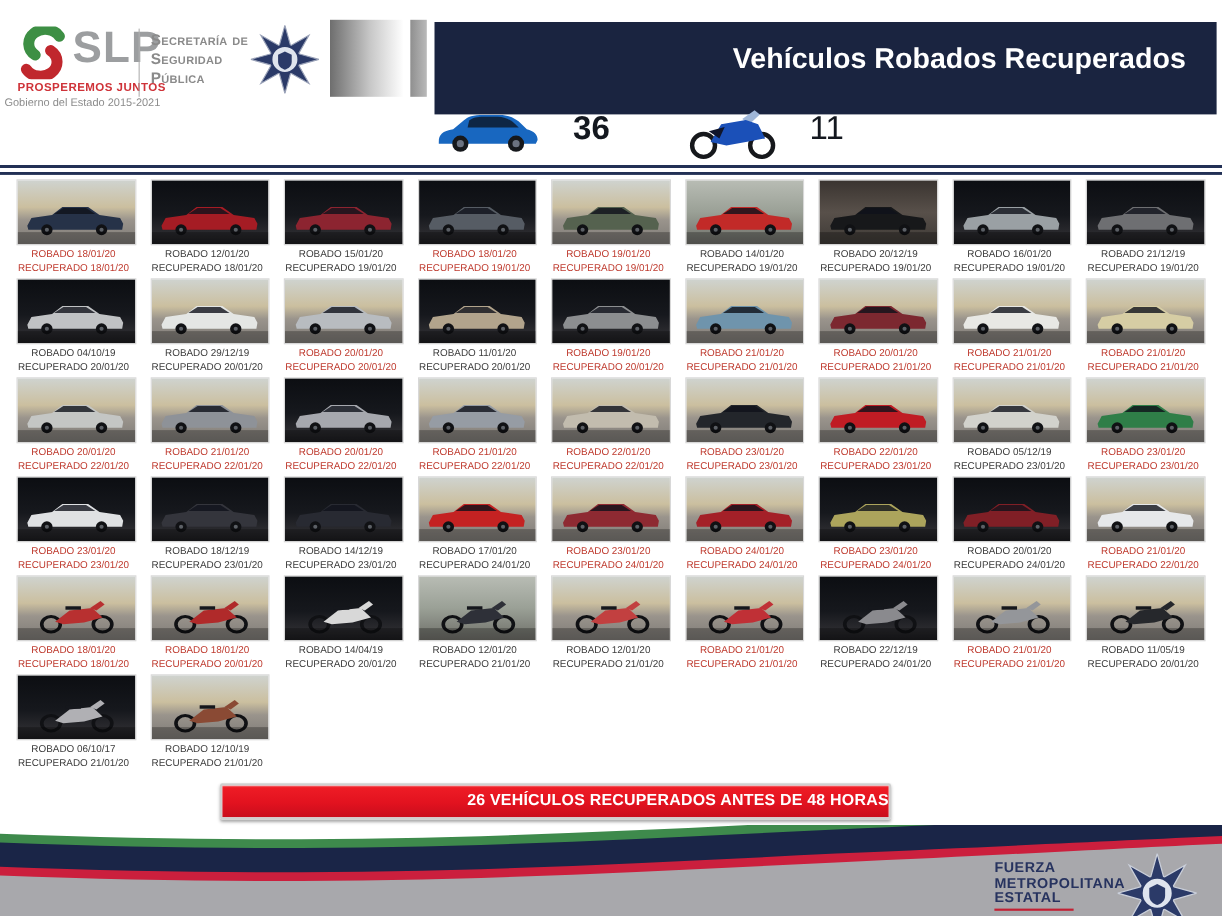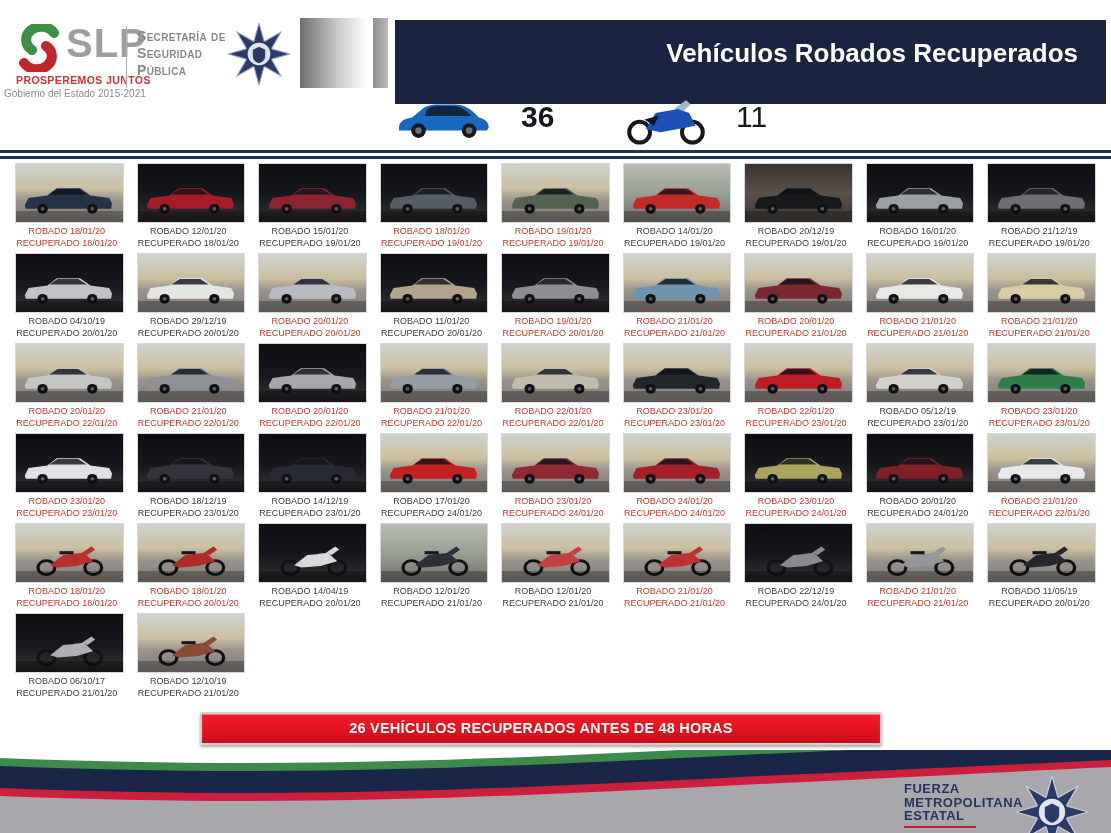--- a/index.html
+++ b/index.html
@@ -36,25 +36,25 @@
   .photo{position:relative;height:60px;width:100%;overflow:hidden;border:1px solid #d8d8d8;box-sizing:border-box;}
   .photo::after{content:"";position:absolute;left:0;right:0;bottom:0;height:11px;background:rgba(0,0,0,.28);}
   .photo.day{background:linear-gradient(180deg,#cfd3cf 0%,#cbbf9f 42%,#9a948c 62%,#7d7a76 100%);}
   .photo.night{background:linear-gradient(180deg,#0c0e12 0%,#16181d 55%,#2a2a2e 82%,#1b1b1e 100%);}
   .photo.dusk{background:linear-gradient(180deg,#3a3430 0%,#58504a 50%,#3e3a36 100%);}
   .photo.indoor{background:linear-gradient(180deg,#b8bcb4 0%,#9aa096 50%,#6e6e68 100%);}
   .sil{position:absolute;left:6%;right:6%;bottom:9%;width:88%;height:62%;}
   .caption{margin-top:3px;text-align:center;padding-right:5px;font-size:9px;line-height:11.5px;color:#3c3c3c;}
   .caption.hot{color:#bf3b2f;}
   
-  .banner{position:absolute;left:200px;top:712px;width:682px;height:33px;box-sizing:border-box;
+  .banner{position:absolute;left:200px;top:712px;width:610px;height:33px;box-sizing:border-box;
           background:linear-gradient(180deg,#f01d26 0%,#e2121f 55%,#c90d1c 100%);
           border:2px solid #cfcfcf;border-radius:2px;
           box-shadow:0 2px 3px rgba(0,0,0,.35), inset 0 1px 1px rgba(255,255,255,.45);
-          color:#ffffff;font-size:14.5px;font-weight:bold;text-align:center;line-height:29px;letter-spacing:.2px;}
+          color:#ffffff;font-size:14.5px;font-weight:bold;text-align:right;line-height:29px;letter-spacing:.2px;}
   
   .footer-swoosh{position:absolute;left:0;bottom:0;width:1111px;height:83px;}
   .footer-text{position:absolute;left:904px;top:782px;color:#27335f;font-size:13px;font-weight:bold;
                line-height:13.5px;letter-spacing:.5px;}
   .footer-state{font-size:6.8px;font-weight:bold;color:#343c60;letter-spacing:1.4px;margin-top:3px;}
   .footer-rule{width:72px;height:2px;background:#c22033;margin-top:3px;}
   .footer-badge{position:absolute;left:1016px;top:776px;width:72px;height:72px;}
 </style>
 </head>
 <body>

